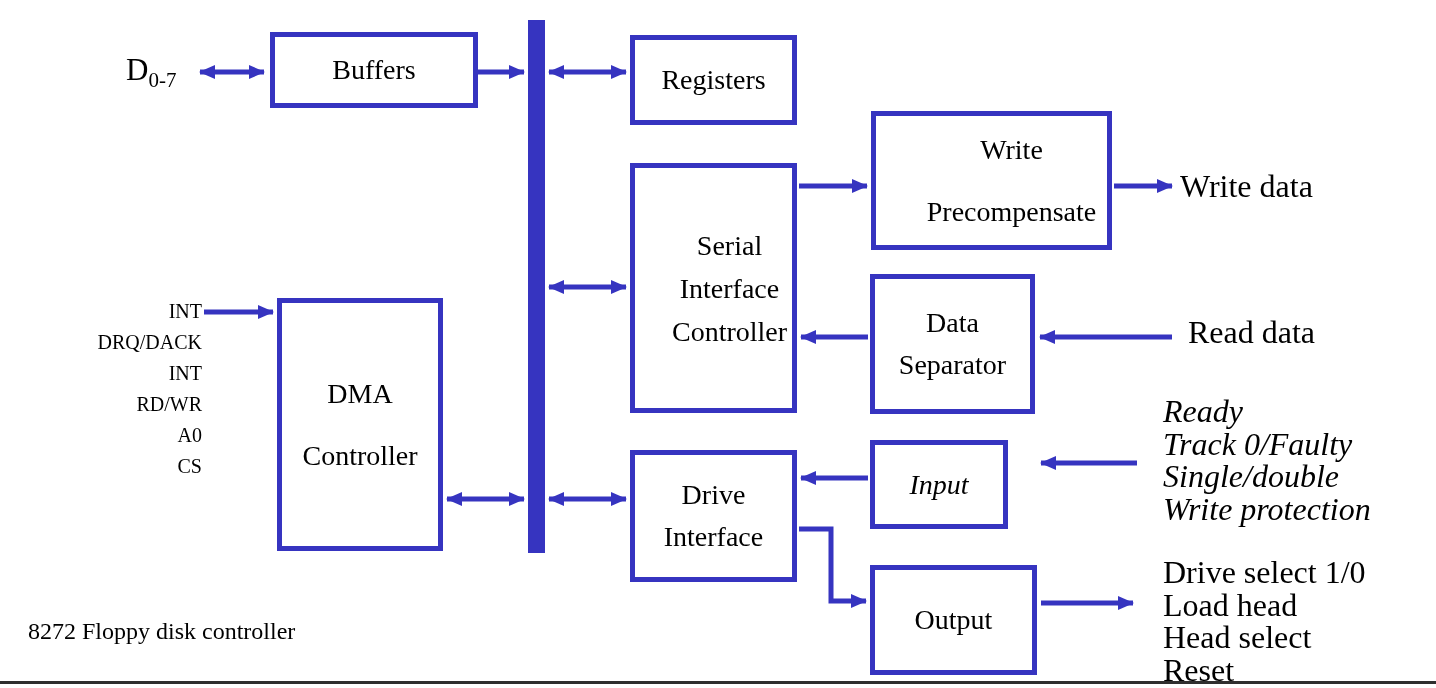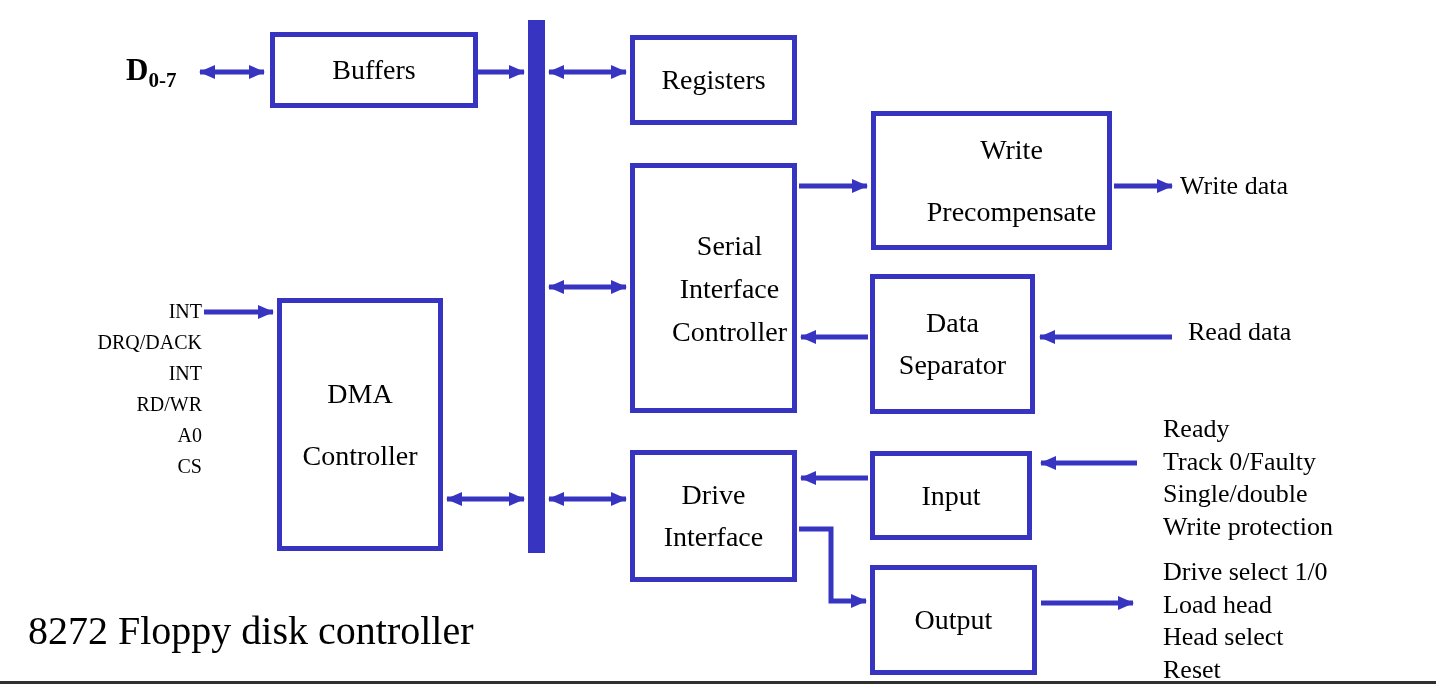--- a/index.html
+++ b/index.html
@@ -27,30 +27,30 @@
   }
   .box .ln{white-space:nowrap;}
   .lh42 .ln{line-height:42px;}
   .lh43 .ln{line-height:43px;}
   .lh62 .ln{line-height:62px;}
   .busbar{
     position:absolute;
     left:528px;top:20px;width:17px;height:533px;
     background:#3634c0;
   }
-  .lbl{position:absolute;white-space:nowrap;font-size:26px;line-height:32px;}
+  .lbl{position:absolute;white-space:nowrap;font-size:32px;line-height:32px;}
   .siglist div{white-space:nowrap;}
-  #d07{left:126px;top:54px;font-size:31px;font-weight:bold;}
+  #d07{left:126px;top:54px;font-size:31px;}
   #d07 sub{font-size:21px;}
   #dma-signals{left:18px;top:296px;width:184px;text-align:right;font-size:20px;line-height:31px;}
   #write-data{left:1180px;top:170px;}
   #read-data{left:1188px;top:316px;}
-  #input-signals{left:1163px;top:413px;line-height:32.5px;}
+  #input-signals{left:1163px;top:395px;line-height:32.5px;font-style:italic;}
   #output-signals{left:1163px;top:556px;line-height:32.5px;}
-  #caption{left:28px;top:613px;font-size:40px;line-height:36px;}
+  #caption{left:28px;top:613px;font-size:24px;line-height:36px;}
   #bottom-rule{
     position:absolute;left:0;top:681px;width:1436px;height:3px;
     background:#2f2f2f;
   }
 </style>
 </head>
 <body>
 
 <div id="stage">
 
@@ -111,21 +111,21 @@
   <div class="box lh62" style="left:277px;top:298px;width:166px;height:253px;">
     <div class="ln">DMA</div>
     <div class="ln">Controller</div>
   </div>
 
   <div class="box lh42" style="left:630px;top:450px;width:167px;height:132px;">
     <div class="ln">Drive</div>
     <div class="ln">Interface</div>
   </div>
 
-  <div class="box" style="left:870px;top:451px;width:162px;height:89px;">
+  <div class="box" style="left:870px;top:440px;width:138px;height:89px;font-style:italic;">
     <div class="ln">Input</div>
   </div>
 
   <div class="box" style="left:870px;top:565px;width:167px;height:110px;">
     <div class="ln">Output</div>
   </div>
 
   <div class="lbl" id="d07">
     <span>D</span><sub>0-7</sub>
   </div>

